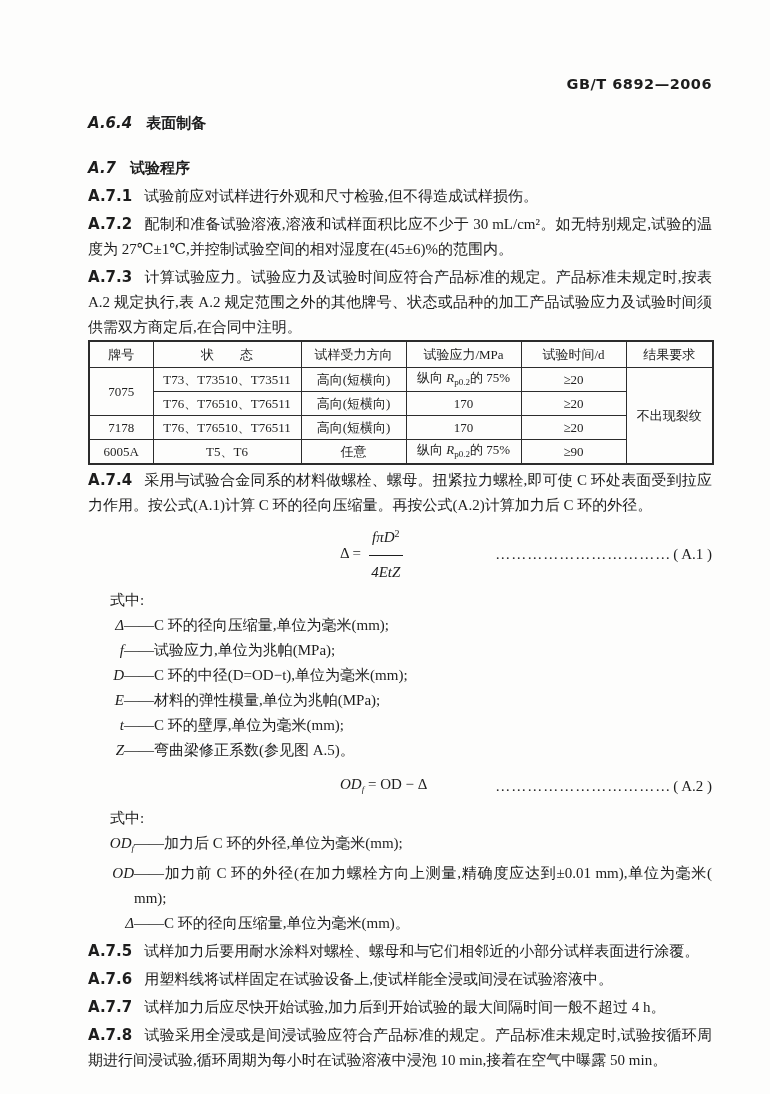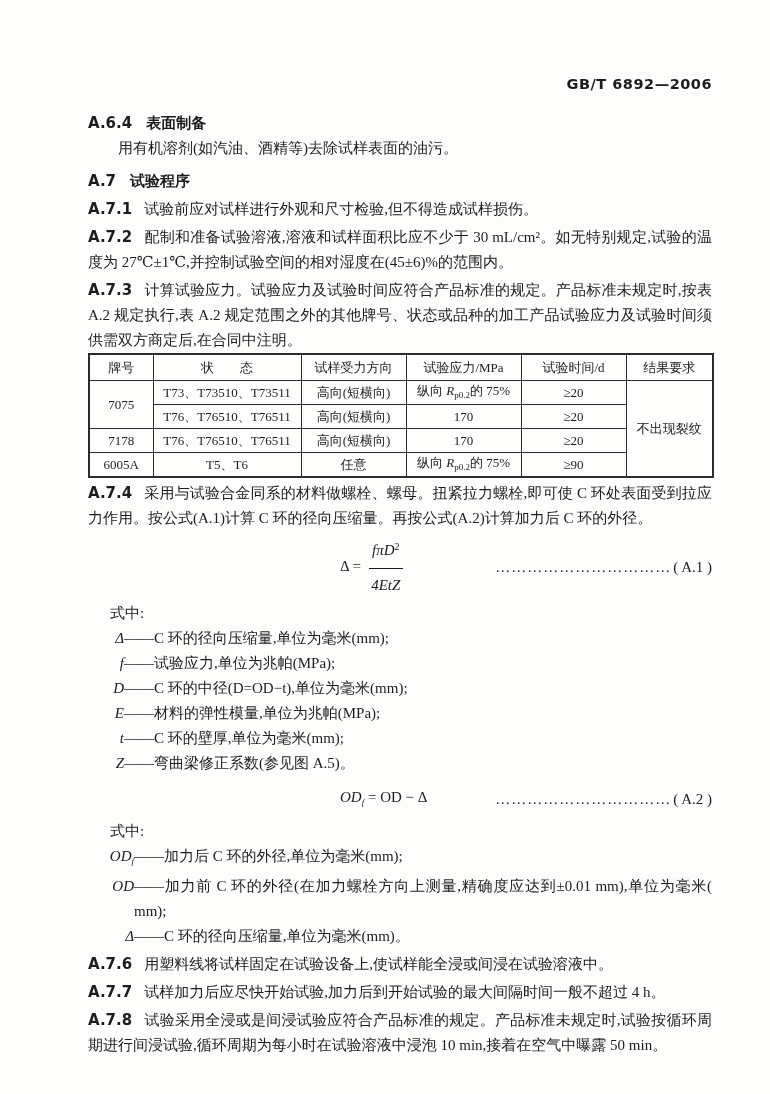--- a/index.html
+++ b/index.html
@@ -20,23 +20,23 @@
     font-weight:bold;
     font-family:"DejaVu Sans","Liberation Sans",sans-serif;
     font-size:14.5px;
     letter-spacing:0.5px;
   }
   .clause-h{
     font-weight:bold;
     font-family:"DejaVu Sans","Liberation Sans",sans-serif;
     font-size:15px;
   }
-  .clause-h .cnum{margin-right:14px;}
+  .clause-h .cnum{margin-right:14px;font-style:italic;}
   .mt14{margin-top:14px;}
-  .mt8{margin-top:8px;}
+  .mt8{margin-top:20px;}
   p{margin:0;text-align:justify;}
   p.body-p{margin-top:3px;}
   p .cnum{
     font-weight:bold;
     font-family:"DejaVu Sans","Liberation Sans",sans-serif;
     margin-right:12px;
   }
   .indent{ text-indent:30px; }
   .tbl-title{
     text-align:center;
@@ -108,21 +108,20 @@
 </head>
 <body>
 
 <div class="page">
 
   <div class="header">GB/T 6892—2006</div>
 
   <div class="clause-h mt14">
     <span class="cnum">A.6.4</span><span>表面制备</span>
   </div>
-  <p class="indent">用有机溶剂(如汽油、酒精等)去除试样表面的油污。</p>
 
   <div class="clause-h mt8">
     <span class="cnum">A.7</span><span>试验程序</span>
   </div>
 
   <p class="body-p mt8"><span class="cnum">A.7.1</span><span>试验前应对试样进行外观和尺寸检验,但不得造成试样损伤。</span></p>
   <p class="body-p"><span class="cnum">A.7.2</span><span>配制和准备试验溶液,溶液和试样面积比应不少于 30 mL/cm²。如无特别规定,试验的温度为 27℃±1℃,并控制试验空间的相对湿度在(45±6)%的范围内。</span></p>
   <p class="body-p"><span class="cnum">A.7.3</span><span>计算试验应力。试验应力及试验时间应符合产品标准的规定。产品标准未规定时,按表 A.2 规定执行,表 A.2 规定范围之外的其他牌号、状态或品种的加工产品试验应力及试验时间须供需双方商定后,在合同中注明。</span></p>
 
 
@@ -226,17 +225,18 @@
     </div>
   <div class="def-row">
       <span class="sym sym2"><i>OD</i></span>
       <span class="desc">——加力前 C 环的外径(在加力螺栓方向上测量,精确度应达到±0.01 mm),单位为毫米( mm);</span>
     </div>
   <div class="def-row">
       <span class="sym sym2"><i>Δ</i></span>
       <span class="desc">——C 环的径向压缩量,单位为毫米(mm)。</span>
     </div>
 
+  <p class="body-p mt8"><span class="cnum">A.7.5</span><span>试样加力后要用耐水涂料对螺栓、螺母和与它们相邻近的小部分试样表面进行涂覆。</span></p>
   <p class="body-p"><span class="cnum">A.7.6</span><span>用塑料线将试样固定在试验设备上,使试样能全浸或间浸在试验溶液中。</span></p>
   <p class="body-p"><span class="cnum">A.7.7</span><span>试样加力后应尽快开始试验,加力后到开始试验的最大间隔时间一般不超过 4 h。</span></p>
   <p class="body-p"><span class="cnum">A.7.8</span><span>试验采用全浸或是间浸试验应符合产品标准的规定。产品标准未规定时,试验按循环周期进行间浸试验,循环周期为每小时在试验溶液中浸泡 10 min,接着在空气中曝露 50 min。</span></p>
 
 </div>
 
 </body></html>

